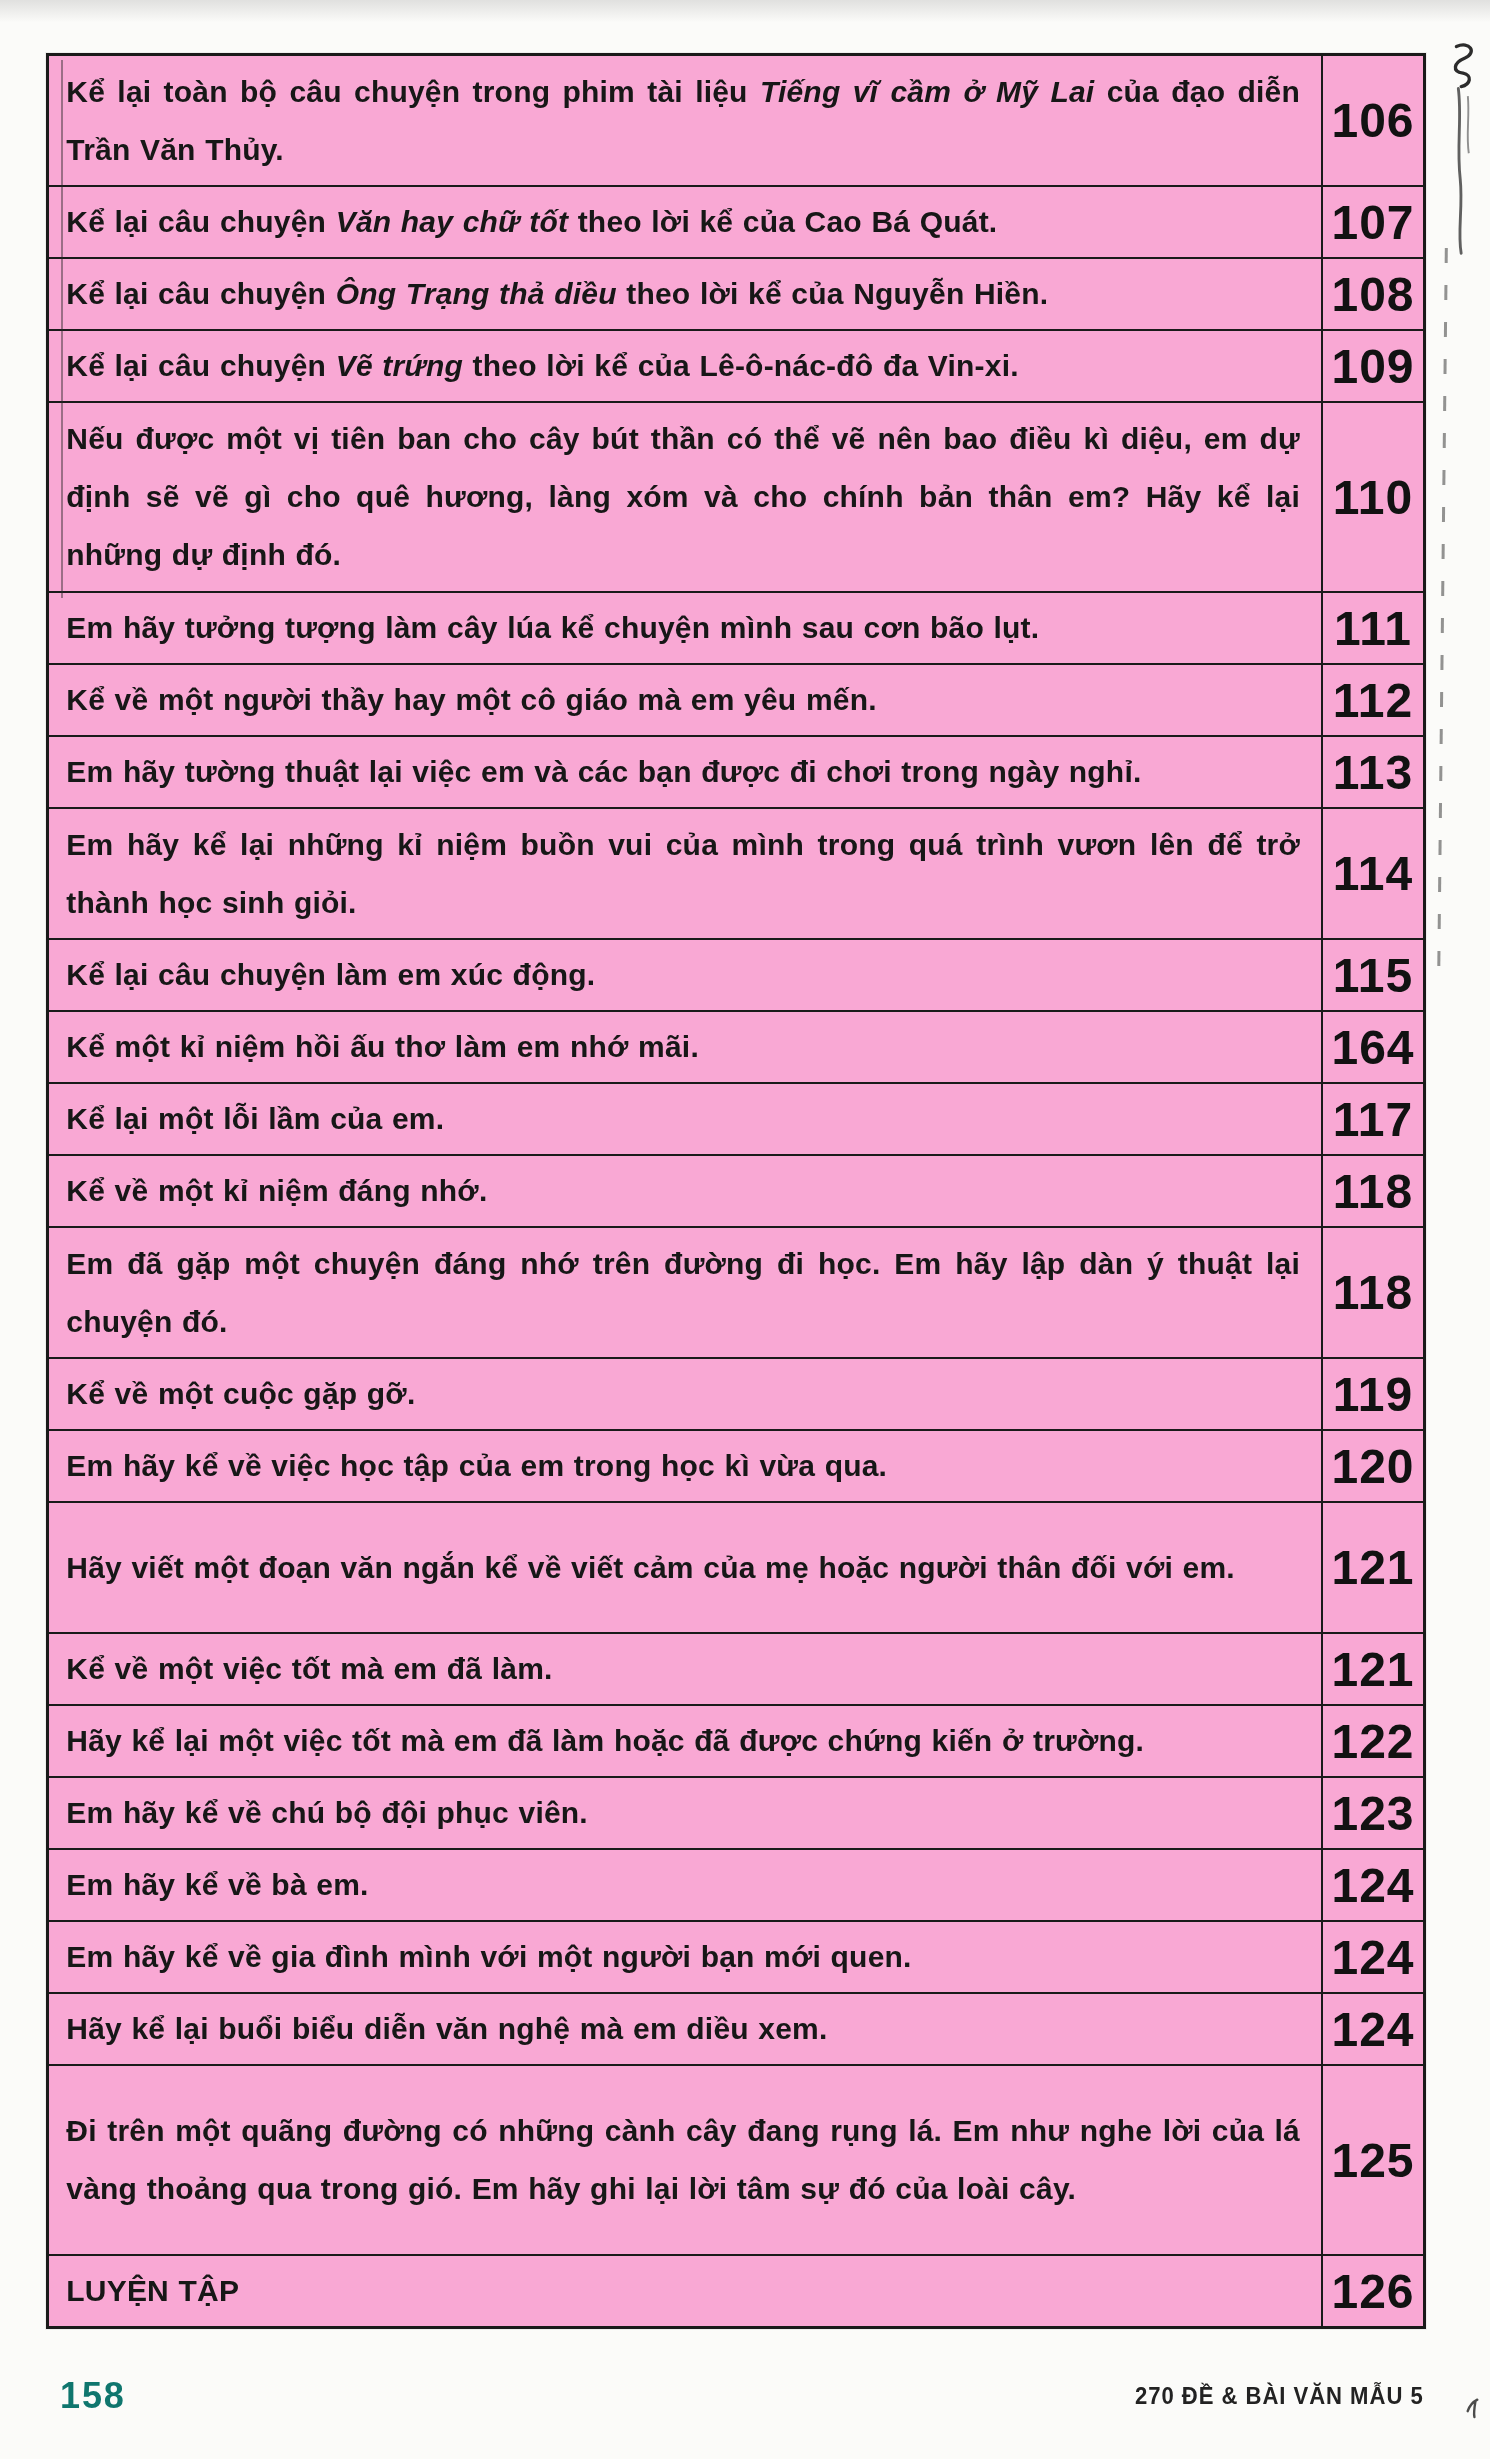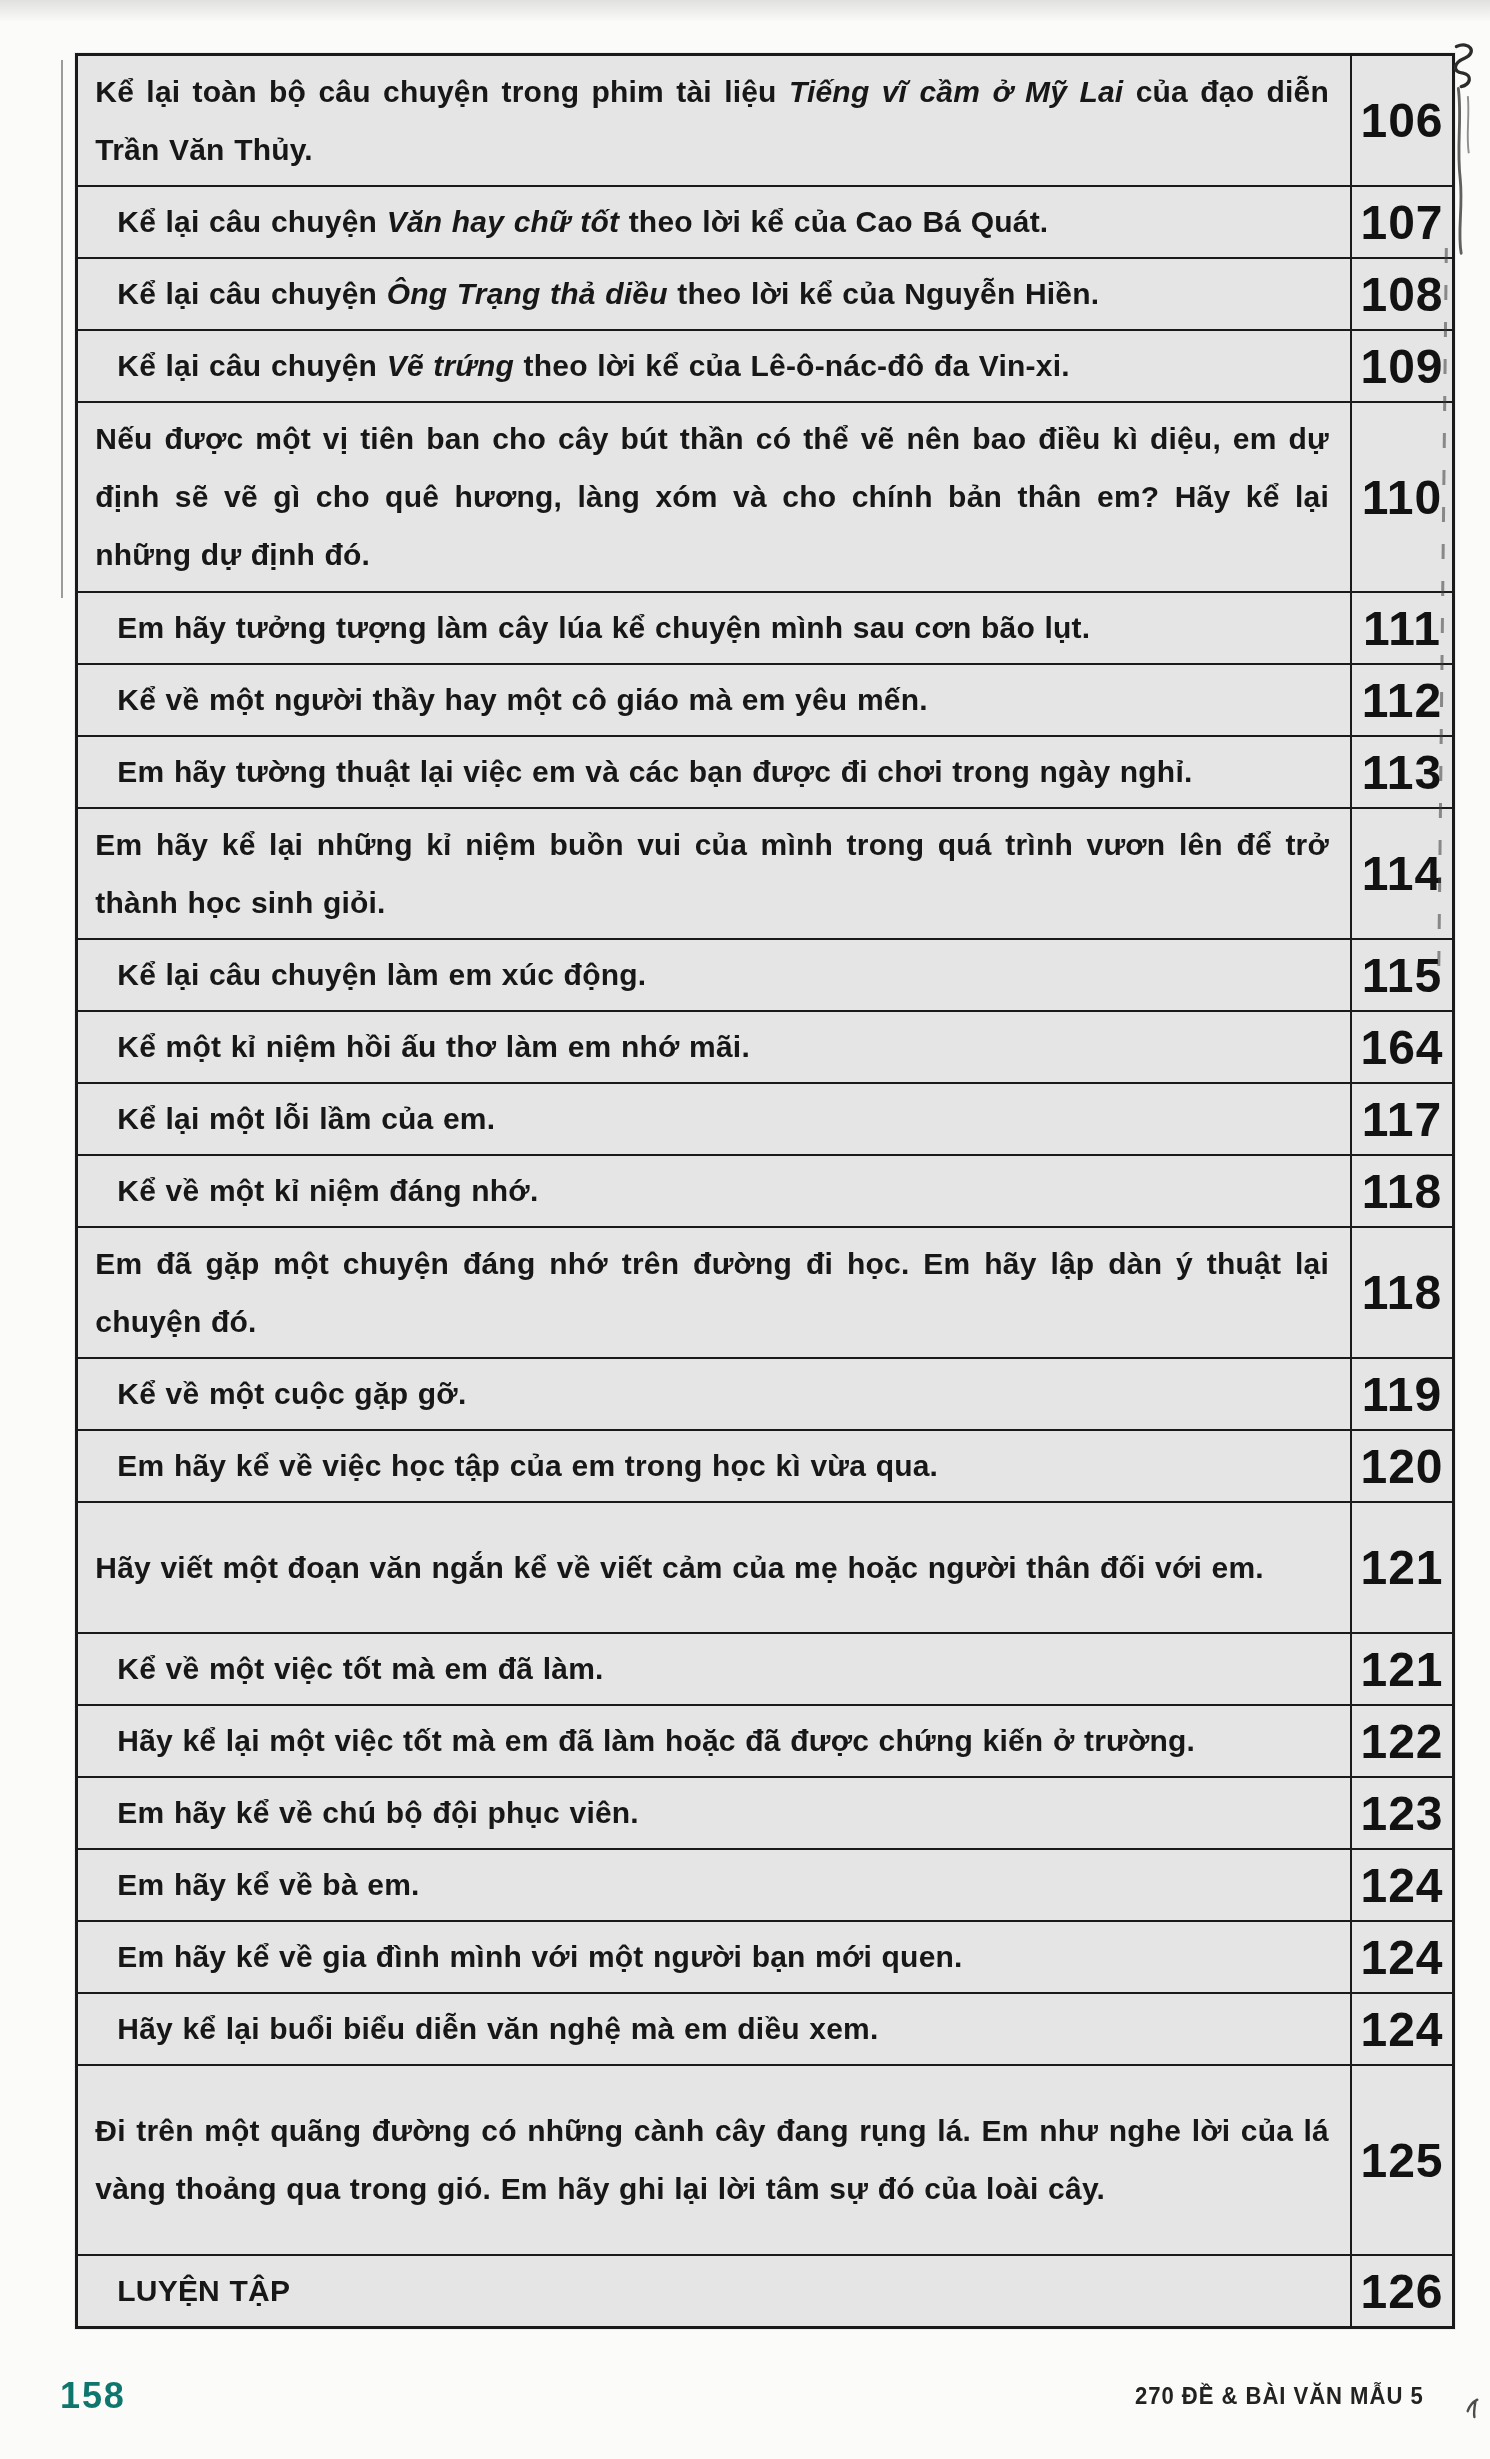--- a/index.html
+++ b/index.html
@@ -9,30 +9,29 @@
     font-family:"Liberation Sans","DejaVu Sans",sans-serif;
     color:#161616;
   }
   .top-smudge{
     position:absolute;left:0;top:0;width:1491px;height:25px;
     background:linear-gradient(to bottom, rgba(130,130,130,0.22), rgba(130,130,130,0) 90%);
   }
   .toc-table{
     position:absolute;left:46px;top:53px;width:1374px;
     border:3.8px solid #1a1a1a;
-    background:#e5e5e5;
+    background:#f9a8d4;
     box-shadow:0 0 0 1px rgba(0,0,0,0.05);
-    margin-left:29px;
   }
   .row{
     display:flex;align-items:stretch;
     border-bottom:2.9px solid #1a1a1a;
   }
   .row:last-child{border-bottom:none;}
-  .row.l1{min-height:70px;padding-left:22px;}
+  .row.l1{min-height:70px;}
   .row.l2{min-height:129px;}
   .row.l3{min-height:188px;}
   .cell-topic{
     flex:1;display:flex;flex-direction:column;justify-content:center;
     padding:3.8px 21px 3.8px 17.3px;
     font-size:30px;font-weight:700;line-height:58px;
     text-align:justify;letter-spacing:0.2px;word-spacing:1px;
     color:#171717;
   }
   .cell-topic .it{font-style:italic;}

